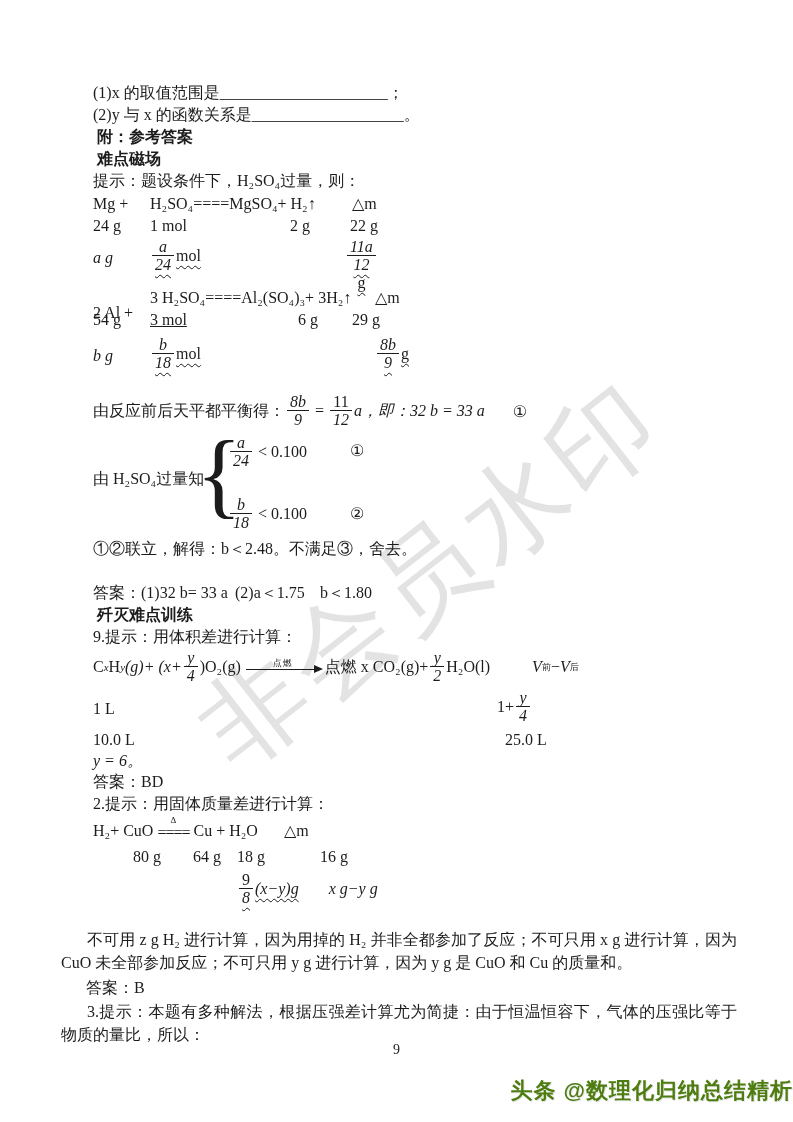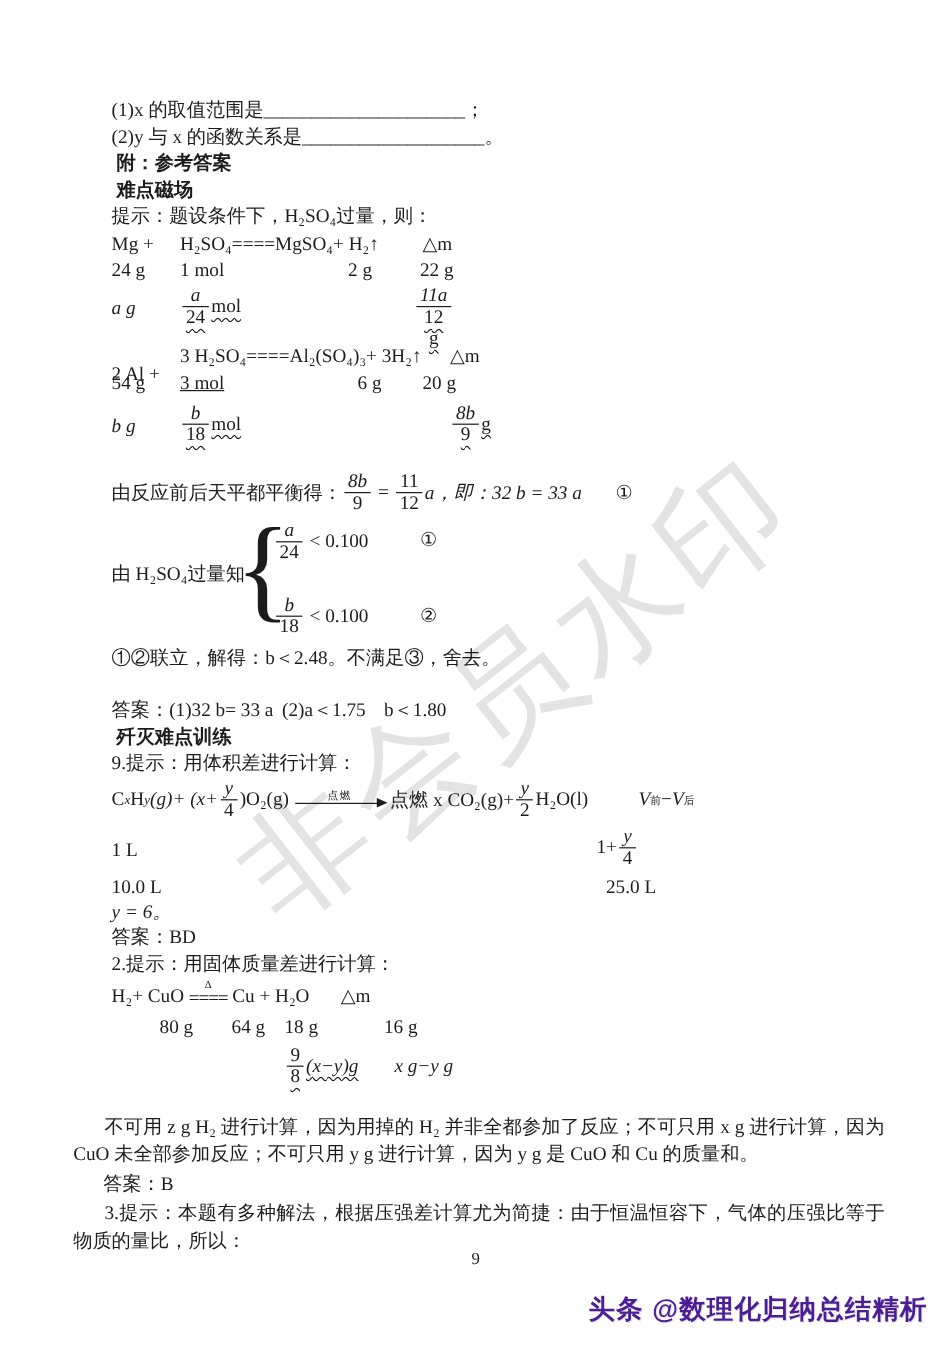--- a/index.html
+++ b/index.html
@@ -5,38 +5,38 @@
   html,body{margin:0;padding:0;background:#ffffff;}
   .page{position:relative;width:793px;height:1122px;background:#ffffff;overflow:hidden;
         font-family:"Liberation Serif","DejaVu Serif",serif;font-size:16px;color:#1c1c1c;}
   .content{position:absolute;inset:0;z-index:1;}
   .t{position:absolute;white-space:nowrap;line-height:21px;}
   .b{font-weight:bold;}
   .it{font-style:italic;}
   .flexline{position:absolute;display:flex;align-items:center;white-space:nowrap;}
   .frac{display:inline-block;text-align:center;vertical-align:middle;margin:0 2px;}
   .frac .num{display:block;line-height:17px;padding:0 3px;}
-  .frac .den{display:block;line-height:18px;padding:0 3px;border-top:1px solid #1c1c1c;}
+  .frac .den{display:block;line-height:18px;padding:0 3px;border-top:1px solid #1c1c1c;font-style:italic;}
   .wavy{text-decoration-line:underline;text-decoration-style:wavy;text-decoration-thickness:1px;text-underline-offset:4px;}
   .brace{position:absolute;font-size:96px;line-height:96px;font-weight:400;color:#1c1c1c;}
   .para{position:absolute;width:676px;line-height:23px;text-indent:26px;text-align:justify;}
   sub{font-size:11px;}
   .cjksub{font-size:9px;vertical-align:sub;}
   .rxnarrow{display:inline-flex;flex-direction:column;align-items:center;margin:0 5px;}
   .rxnarrow .lbl{font-size:9px;line-height:11px;letter-spacing:1px;}
   .rxnarrow .shaft{position:relative;width:74px;height:0;border-bottom:1px solid #1c1c1c;margin-bottom:6px;}
   .rxnarrow .shaft::after{content:"";position:absolute;right:-3px;top:-4px;width:0;height:0;
       border-left:9px solid #1c1c1c;border-top:4px solid transparent;border-bottom:4px solid transparent;}
   .deq{display:inline-flex;flex-direction:column;align-items:center;margin:0 4px;}
   .deq .d{font-size:9px;line-height:9px;}
   .deq .e{line-height:15px;letter-spacing:-1px;}
   .watermark{position:absolute;left:150px;top:518px;width:560px;text-align:center;z-index:0;
       font-size:104px;line-height:112px;color:#e3e3e3;transform:rotate(-38deg);white-space:nowrap;
       font-family:"Liberation Sans","DejaVu Sans",sans-serif;letter-spacing:6px;}
-  .footer{position:absolute;top:1076px;right:20px;font-size:22px;font-weight:bold;color:#4c1d95;
+  .footer{position:absolute;top:1076px;right:0;font-size:22px;font-weight:bold;color:#4d7c0f;
       text-shadow:1px 1px 0 #e6e6e6;font-family:"Liberation Sans","DejaVu Sans",sans-serif;letter-spacing:1px;}
   .pageno{position:absolute;left:0;right:0;top:1042px;text-align:center;font-size:14px;}
 </style>
 </head>
 <body>
 
 <div class="page">
 
   <div class="watermark">非会员水印</div>
 
@@ -72,21 +72,21 @@
         </span>
       <span class="wavy">g</span>
     </div>
 
     <div class="t" style="left:93px;top:302px;">2 Al +</div>
     <div class="t" style="left:150px;top:287px;">3 H₂SO₄====Al₂(SO₄)₃+ 3H₂↑</div>
     <div class="t" style="left:375px;top:287px;">△m</div>
     <div class="t" style="left:93px;top:309px;">54 g</div>
     <div class="t" style="left:150px;top:309px;text-decoration:underline;">3 mol</div>
     <div class="t" style="left:298px;top:309px;">6 g</div>
-    <div class="t" style="left:352px;top:309px;">20 g</div>
+    <div class="t" style="left:352px;top:309px;">29 g</div>
 
     <div class="t it" style="left:93px;top:345px;">b g</div>
     <div class="flexline" style="left:150px;top:336px;height:36px;">
       <span class="frac">
           <span class="num it">b</span>
           <span class="den wavy">18</span>
         </span>
       <span class="wavy">mol</span>
     </div>
     <div class="flexline" style="left:375px;top:336px;height:36px;">

